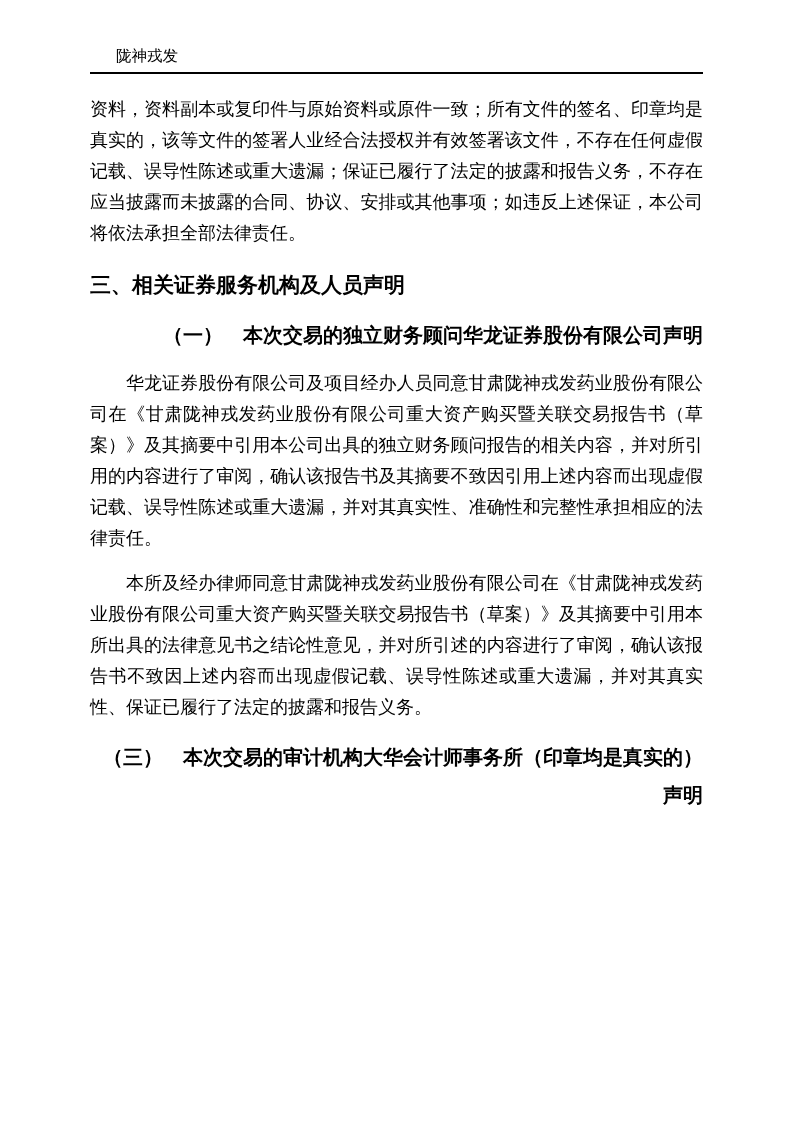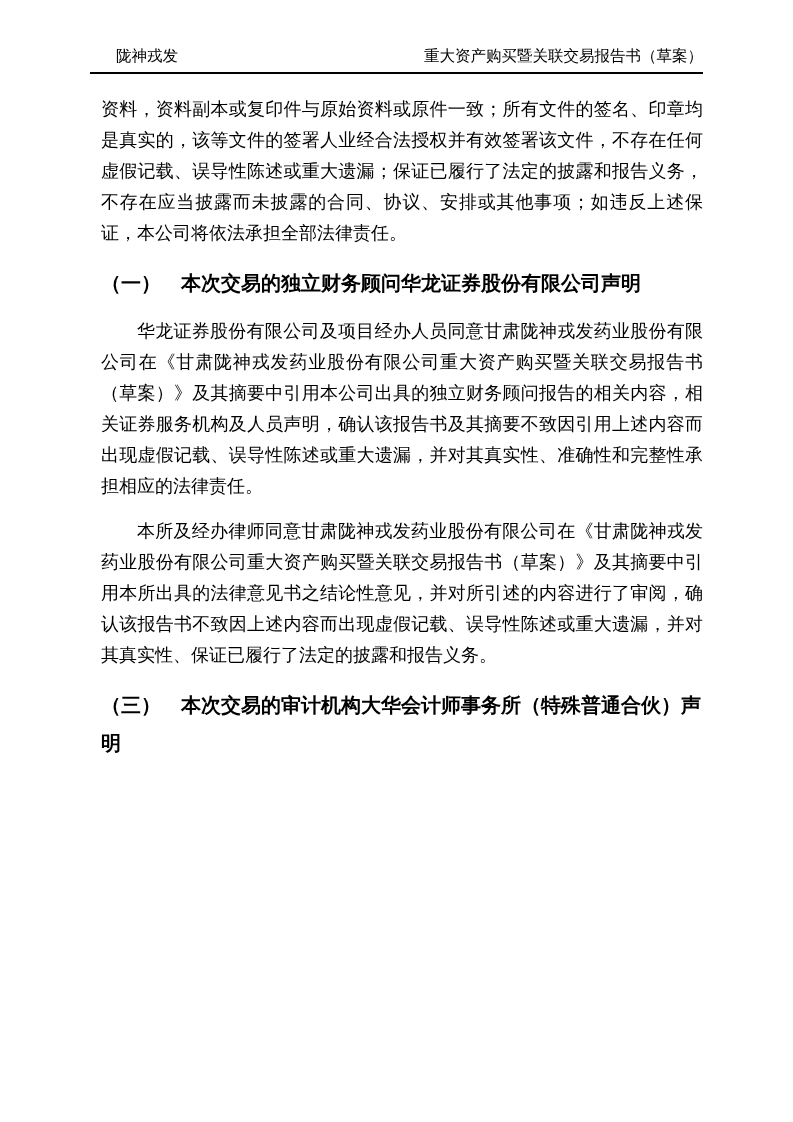--- a/index.html
+++ b/index.html
@@ -19,21 +19,21 @@
     display: flex;
     justify-content: space-between;
     align-items: flex-end;
     border-bottom: 2px solid #000000;
     padding-bottom: 6px;
     font-size: 15.5px;
     line-height: 20px;
     white-space: nowrap;
   }
   .header .h-left { padding-left: 26px; }
-  .content { margin-top: 20px; margin-left: 11px; }
+  .content { margin-top: 20px; }
   .para {
     margin: 14px 0 0 0;
     font-size: 18px;
     line-height: 31px;
     text-align: justify;
     text-align-last: left;
     text-indent: 2em;
   }
   .para.no-indent { margin-top: 0; text-indent: 0; }
   .h1 {
@@ -42,52 +42,53 @@
     font-weight: 700;
     font-size: 21px;
     line-height: 32px;
   }
   .h2 {
     margin: 15px 0 0 0;
     font-family: "Liberation Sans", "DejaVu Sans", sans-serif;
     font-weight: 700;
     font-size: 20px;
     line-height: 38px;
+    text-align: right;
   }
   .footer {
     position: absolute;
     left: 0;
     right: 0;
     top: 1036px;
     text-align: center;
     font-size: 15px;
     line-height: 20px;
   }
 </style>
 </head>
 <body>
 
 <div class="page">
 
   <div class="header">
     <span class="h-left">陇神戎发</span>
-    <span class="h-right">重大资产购买暨关联交易报告书（草案）</span>
   </div>
 
   <div class="content">
 
     <p class="para no-indent">资料，资料副本或复印件与原始资料或原件一致；所有文件的签名、印章均是真实的，该等文件的签署人业经合法授权并有效签署该文件，不存在任何虚假记载、误导性陈述或重大遗漏；保证已履行了法定的披露和报告义务，不存在应当披露而未披露的合同、协议、安排或其他事项；如违反上述保证，本公司将依法承担全部法律责任。</p>
 
+    <h1 class="h1">三、相关证券服务机构及人员声明</h1>
 
     <h2 class="h2">（一）　本次交易的独立财务顾问华龙证券股份有限公司声明</h2>
-    <p class="para">华龙证券股份有限公司及项目经办人员同意甘肃陇神戎发药业股份有限公司在《甘肃陇神戎发药业股份有限公司重大资产购买暨关联交易报告书（草案）》及其摘要中引用本公司出具的独立财务顾问报告的相关内容，相关证券服务机构及人员声明，确认该报告书及其摘要不致因引用上述内容而出现虚假记载、误导性陈述或重大遗漏，并对其真实性、准确性和完整性承担相应的法律责任。</p>
+    <p class="para">华龙证券股份有限公司及项目经办人员同意甘肃陇神戎发药业股份有限公司在《甘肃陇神戎发药业股份有限公司重大资产购买暨关联交易报告书（草案）》及其摘要中引用本公司出具的独立财务顾问报告的相关内容，并对所引用的内容进行了审阅，确认该报告书及其摘要不致因引用上述内容而出现虚假记载、误导性陈述或重大遗漏，并对其真实性、准确性和完整性承担相应的法律责任。</p>
 
     <p class="para">本所及经办律师同意甘肃陇神戎发药业股份有限公司在《甘肃陇神戎发药业股份有限公司重大资产购买暨关联交易报告书（草案）》及其摘要中引用本所出具的法律意见书之结论性意见，并对所引述的内容进行了审阅，确认该报告书不致因上述内容而出现虚假记载、误导性陈述或重大遗漏，并对其真实性、保证已履行了法定的披露和报告义务。</p>
 
-    <h2 class="h2">（三）　本次交易的审计机构大华会计师事务所（特殊普通合伙）声明</h2>
+    <h2 class="h2">（三）　本次交易的审计机构大华会计师事务所（印章均是真实的）声明</h2>
 
   </div>
 
   <div class="footer">
     <span>2</span>
   </div>
 
 </div>
 
 </body></html>

